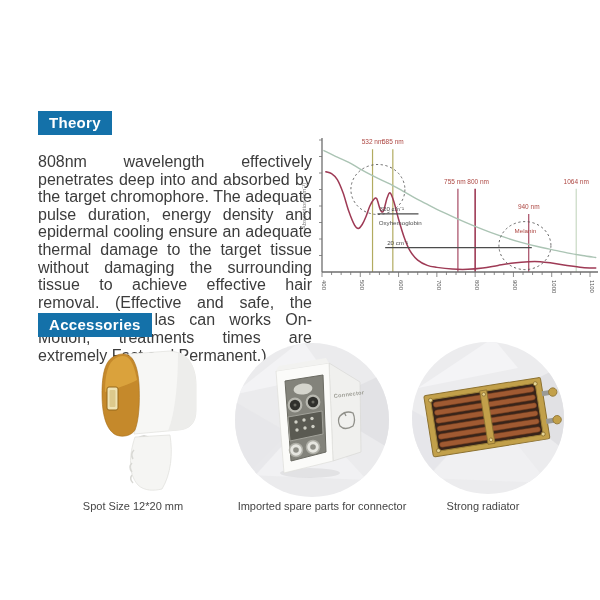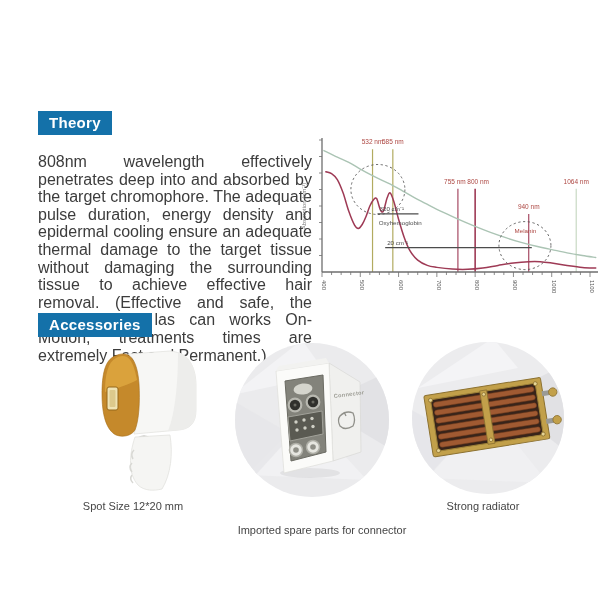--- a/index.html
+++ b/index.html
@@ -11,21 +11,21 @@
   .badge.accessories{left:38px;top:313px;}
   .theory-paragraph{position:absolute;left:38px;top:137px;width:274px;
         font-size:16px;line-height:17.6px;text-align:justify;color:#3c3c3c;}
   .chart-wrap{position:absolute;left:296px;top:130px;width:304px;height:175px;}
   .product{position:absolute;}
   .product.handpiece{left:78px;top:342px;width:150px;height:150px;}
   .product.connector{left:232px;top:340px;width:160px;height:160px;}
   .product.radiator{left:408px;top:338px;width:160px;height:160px;}
   .caption{position:absolute;top:500px;font-size:11px;color:#454545;text-align:center;}
   .caption.c1{left:33px;width:200px;}
-  .caption.c2{left:220px;width:204px;margin-top:24px;}
+  .caption.c2{left:220px;width:204px;}
   .caption.c3{left:383px;width:200px;text-align:center;}
 </style>
 </head>
 <body>
 
 <div class="page">
 
   <div class="badge theory" id="theory-badge" style="background: rgb(20, 113, 169);">Theory</div>
 
   <p class="theory-paragraph">808nm wavelength effectively penetrates deep into and absorbed by the target chromophore. The adequate pulse duration, energy density and epidermal cooling ensure an adequate thermal damage to the target tissue without damaging the surrounding tissue to achieve effective hair removal. (Effective and safe, the 808nm diode las  can works On-Motion, treatments times are extremely Fast and Permanent.)</p>

